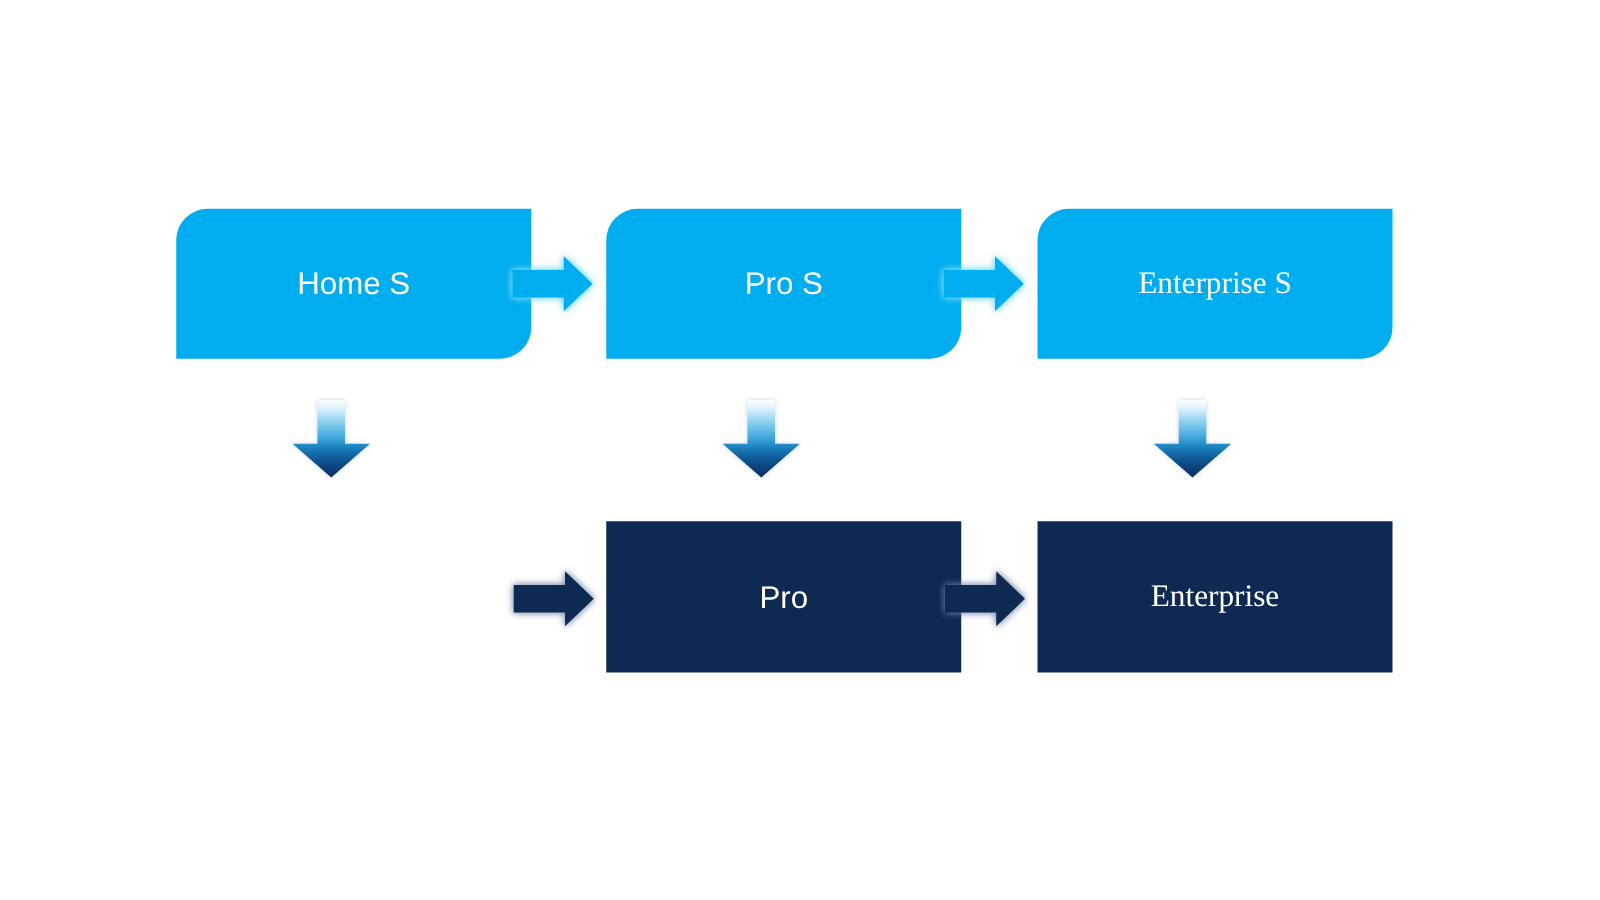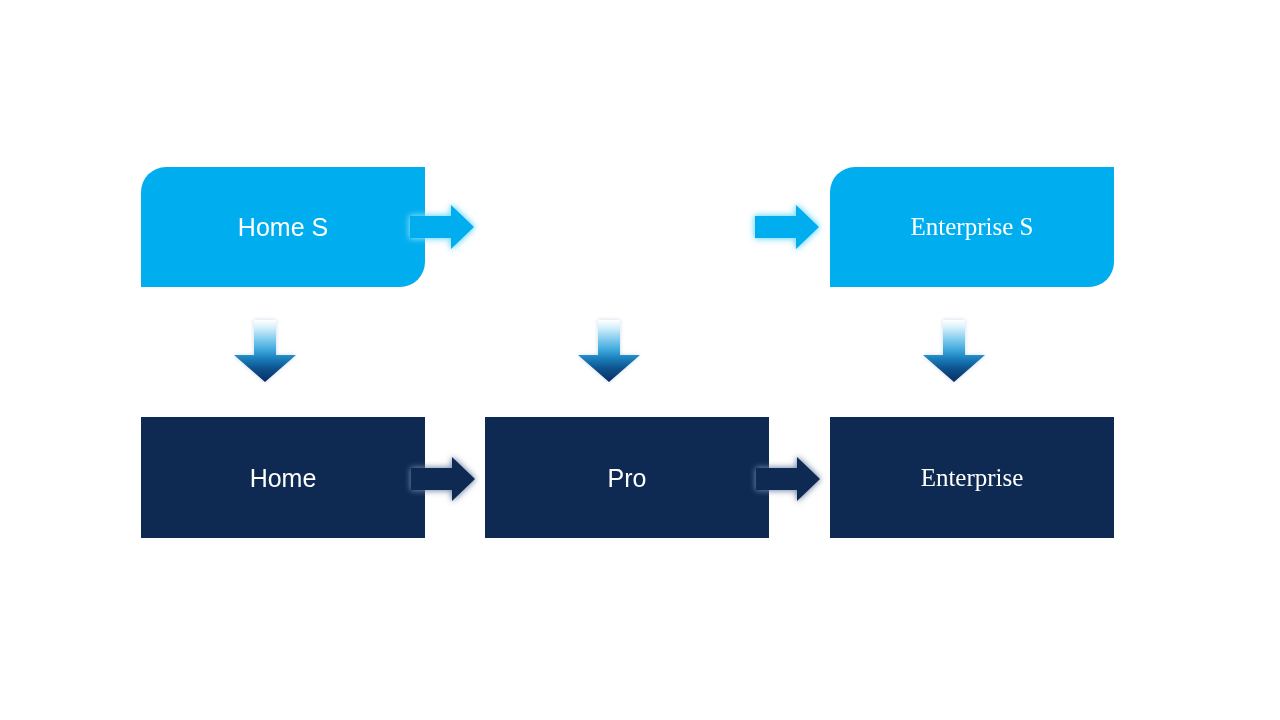--- a/index.html
+++ b/index.html
@@ -45,20 +45,23 @@
   .darrow svg{display:block;width:100%;height:100%;overflow:visible;}
   .d0{left:233px;} .d1{left:577px;} .d2{left:922px;}
 </style>
 </head>
 <body>
 
 <div class="canvas">
 
   <div class="node blue row-top c0">
     <span>Home S</span>
+  </div>
+  <div class="node blue row-top c1">
+    <span>Pro S</span>
   </div>
   <div class="node blue row-top c2">
     <span>Enterprise S</span>
   </div>
 
   <div class="harrow light t0">
     <svg viewBox="0 0 65 46" aria-hidden="true">
         <polygon points="0,12 41,12 41,1 64,23 41,45 41,34 0,34"></polygon>
       </svg>
   </div>
@@ -110,23 +113,20 @@
             <stop offset="0.48" stop-color="#3FA9DC"></stop>
           <stop offset="0.62" stop-color="#1A7FBC"></stop>
             <stop offset="0.78" stop-color="#0E538E"></stop>
           <stop offset="1" stop-color="#092D62"></stop>
         </linearGradient>
       </defs>
       <polygon fill="url(#dg2)" points="21,0 43,0 43,35 63,35 32,62 1,35 21,35"></polygon>
     </svg>
   </div>
 
-  <div class="node navy row-bottom c0">
-    <span>Home</span>
-  </div>
   <div class="node navy row-bottom c1">
     <span>Pro</span>
   </div>
   <div class="node navy row-bottom c2">
     <span>Enterprise</span>
   </div>
 
   <div class="harrow dark b0">
     <svg viewBox="0 0 65 46" aria-hidden="true">
         <polygon points="0,12 41,12 41,1 64,23 41,45 41,34 0,34"></polygon>

